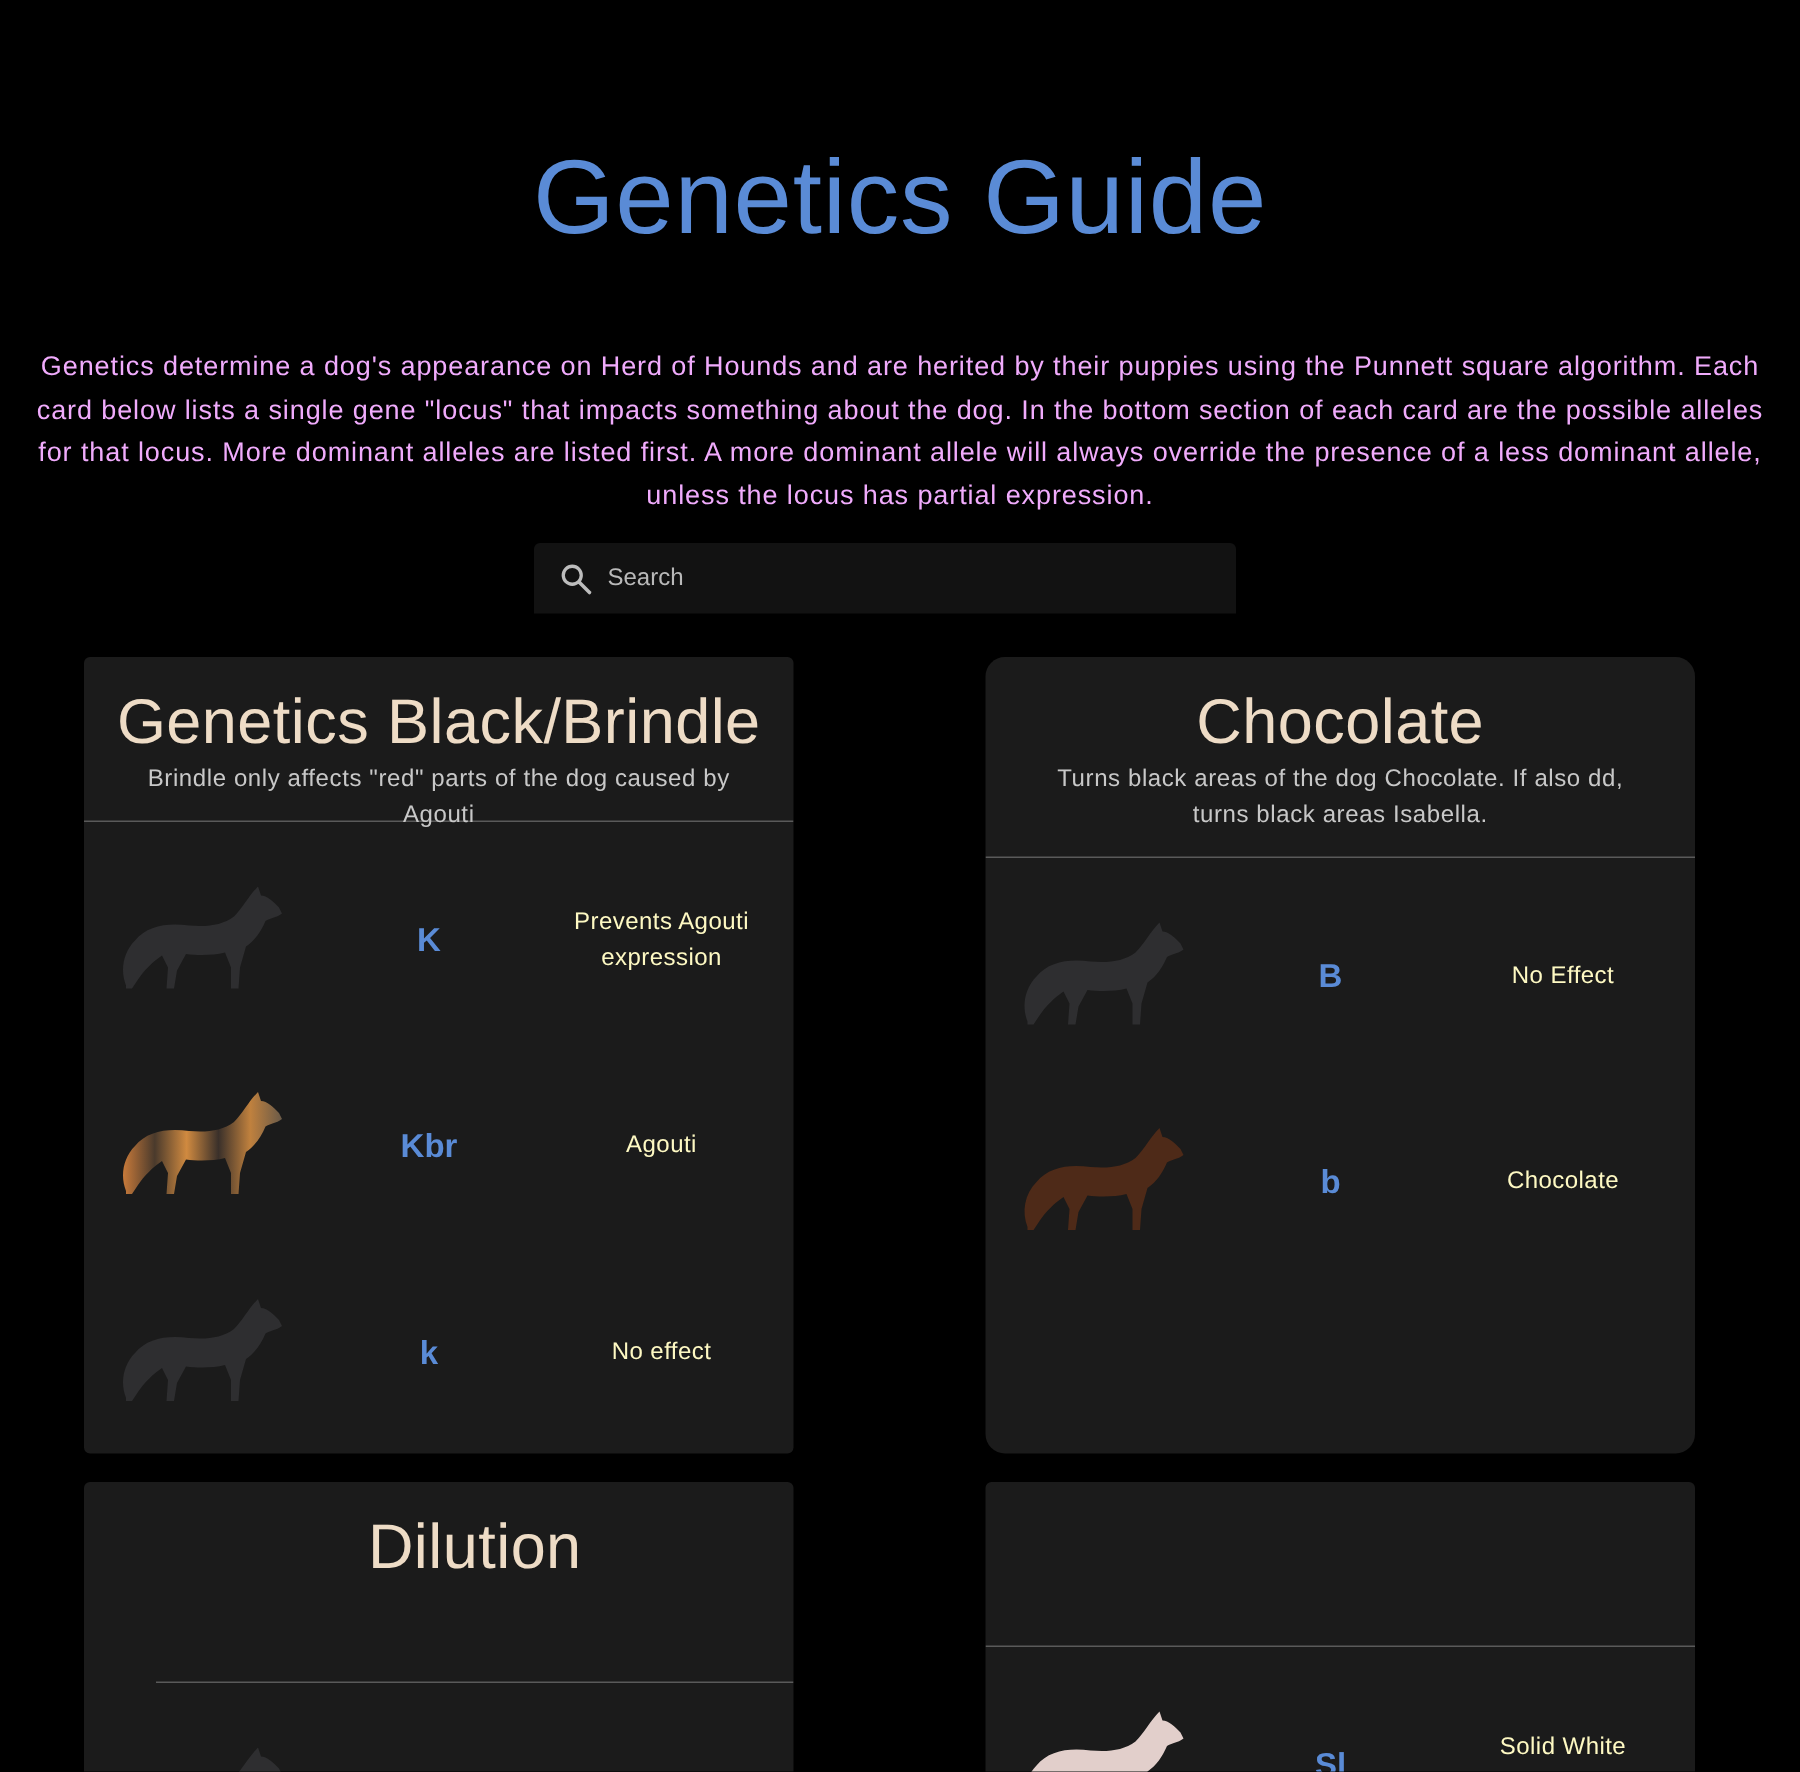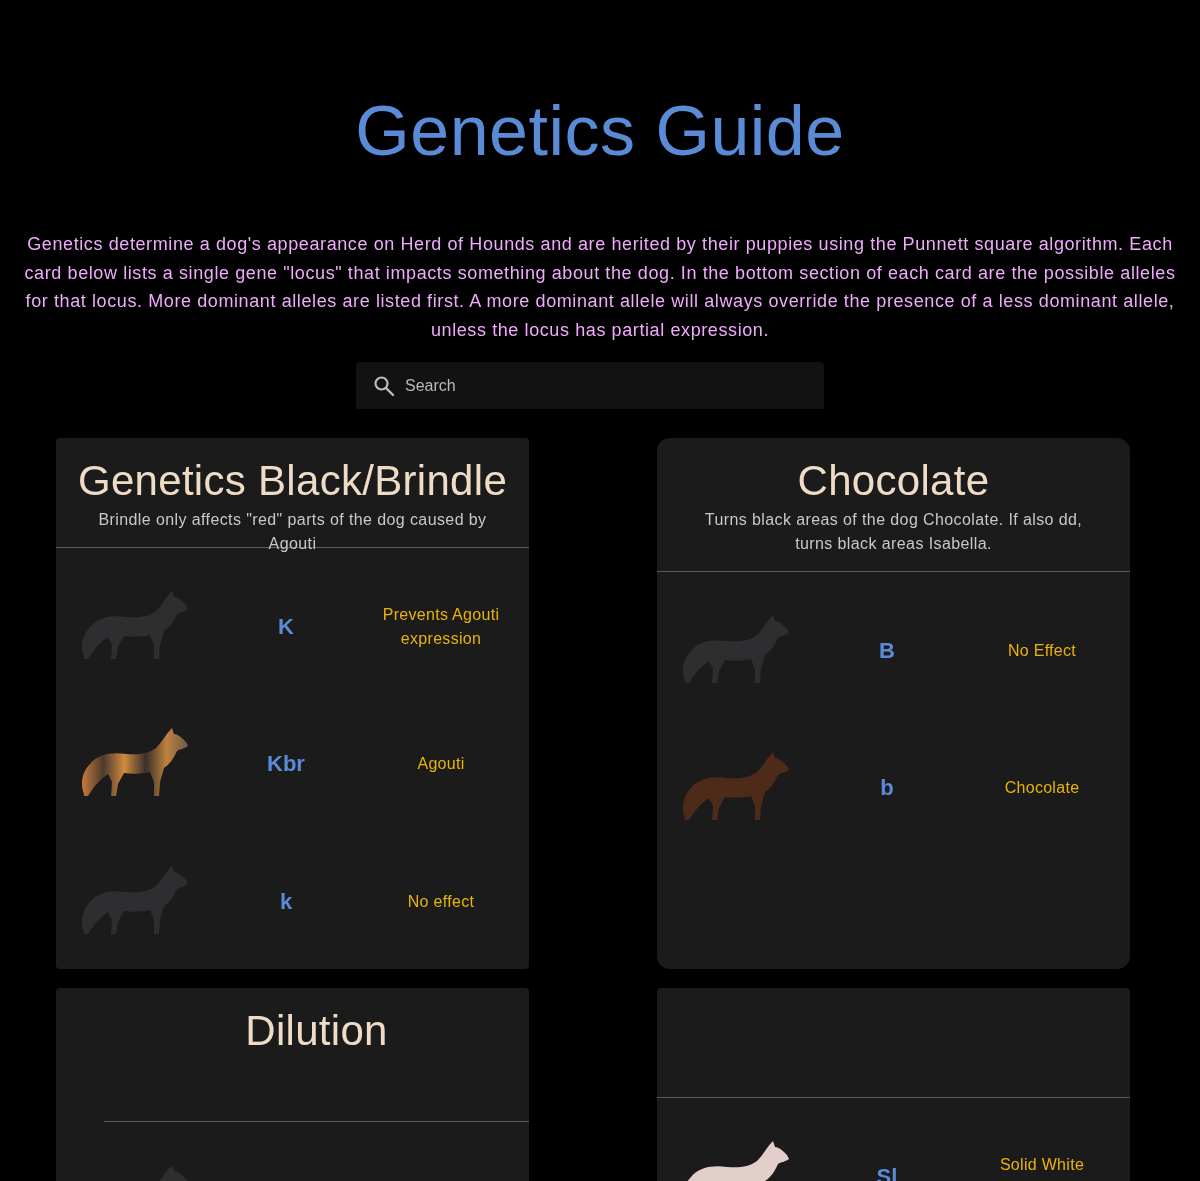--- a/index.html
+++ b/index.html
@@ -31,21 +31,21 @@
   .card {
     position: absolute; width: 473px; background: #1b1b1b; border-radius: 4px; overflow: hidden;
   }
   .card-head { text-align: center; padding: 18px 20px 0 20px; border-bottom: 1px solid #5a5a5a; }
   .card-title { font-size: 42px; color: #eedcc6; line-height: 50px; font-weight: 400; letter-spacing: 0.3px; }
   .card-desc { font-size: 16px; color: #c8c8c8; line-height: 23.5px; letter-spacing: 0.4px; padding: 2px 10px 0 10px; }
   .row { display: flex; align-items: center; height: 137.5px; }
   .dog { width: 155px; height: 100px; padding-left: 20px; display: flex; align-items: center; }
   .dog svg { width: 115px; height: 80px; }
   .allele { width: 150px; text-align: center; font-size: 22px; font-weight: 700; color: #5a8bd6; }
-  .effect { width: 160px; text-align: center; font-size: 16px; color: #eab308; line-height: 24px; letter-spacing: 0.3px; }
+  .effect { width: 160px; text-align: center; font-size: 16px; color: #fef9c3; line-height: 24px; letter-spacing: 0.3px; }
 </style>
 </head>
 <body>
 
 <svg width="0" height="0" style="position:absolute">
   <defs>
     <symbol id="dog-shape" viewBox="0 0 115 80">
       <path d="M8 70 C4 60 6 48 14 40 C22 30 36 28 50 30 C62 31 72 30 80 24 C86 18 90 10 96 4 L98 10 C102 10 106 14 110 18 L112 22 C108 25 104 25 101 27 C98 34 94 40 88 44 L84 58 L83 72 L78 72 L78 58 L74 48 C66 50 56 50 48 49 L42 60 L40 72 L35 72 L36 58 L32 50 C26 54 20 60 16 66 L12 72 L8 72 Z"></path>
     </symbol>
   </defs>

